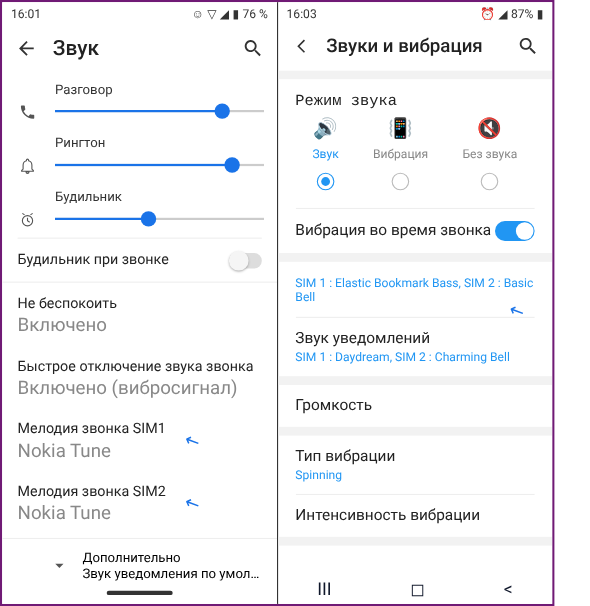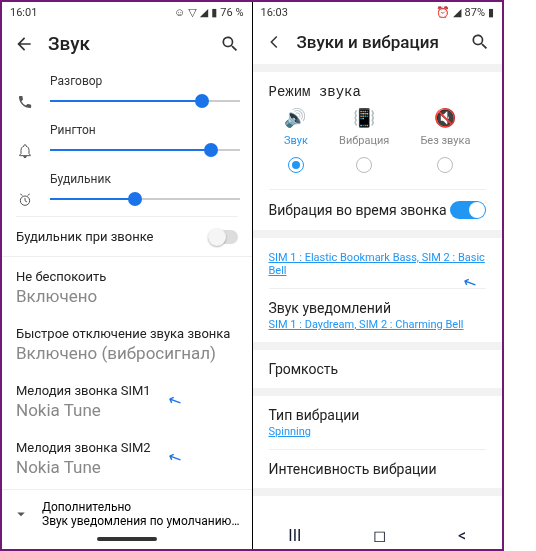--- a/index.html
+++ b/index.html
@@ -27,42 +27,42 @@
   .hr { border: none; border-top: 1px solid #eee; margin: 2px 14px; }
   .hr-full { border:none; border-top:1px solid #eee; margin:2px 0;}
   .row { padding: 10px 14px; }
   .row .primary { font-size: 13px; color: #222; }
   .row .secondary { font-size: 17px; color: #888; margin-top: 2px; }
   .row-toggle { display:flex; align-items:center; justify-content:space-between; }
   .toggle-off { width: 30px; height: 14px; background: #ddd; border-radius: 7px; position: relative; }
   .toggle-off::after { content:''; position:absolute; left:0; top:-2px; width:18px; height:18px; border-radius:50%; background:#f5f5f5; box-shadow:0 1px 2px rgba(0,0,0,.3);}
   .arrow-annot { position:relative; }
   .arrow-blue { position:absolute; color:#1a73e8; font-size:16px; transform:rotate(-25deg);}
-  .exp-row { display:flex; align-items:center; gap:12px; padding:8px 10px;}
+  .exp-row { display:flex; align-items:center; gap:12px; padding:8px 10px;margin-left:33px;}
   .exp-row .body{flex:1; overflow:hidden;}
   .exp-row .secondary{white-space:nowrap; overflow:hidden; text-overflow:ellipsis;}
   .navbar { height:20px; display:flex; justify-content:center; align-items:center;}
   .navpill { width:60px; height:4px; background:#333; border-radius:2px;}
   
   
   .block { padding: 12px 16px; }
   .block-title { font-size: 14px; color: #222; font-family: Liberation Mono, monospace; }
   .sound-modes { display:flex; justify-content:space-around; padding: 6px 0 4px; }
   .mode { display:flex; flex-direction:column; align-items:center; gap:6px; }
   .mode-icon { font-size:18px; color:#999; height:22px; display:flex; align-items:center;}
   .mode-icon.active { color:#2196f3; }
   .mode-label { font-size:11px; color:#888; }
   .mode-label.active { color:#2196f3; }
   .radio { width:16px; height:16px; border:1.5px solid #bbb; border-radius:50%; display:flex; align-items:center; justify-content:center; margin-top:4px;}
   .radio.active { border-color:#2196f3; }
   .radio.active::after { content:''; width:8px; height:8px; background:#2196f3; border-radius:50%; }
   .gap-bar { height:8px; background:#f2f2f2; }
   .row2 { padding:11px 16px; position:relative;}
   .row2 .primary { font-size:14px; color:#222; }
-  .row2 .secondary { font-size:11px; color:#2196f3; margin-top:2px;text-decoration:underline; }
+  .row2 .secondary { font-size:11px; color:#2196f3; margin-top:2px; }
   .switch-row { display:flex; align-items:center; justify-content:space-between; }
   .switch-on { width:36px; height:18px; background:#2196f3; border-radius:9px; position:relative; }
   .switch-on::after { content:''; position:absolute; right:1px; top:1px; width:16px; height:16px; background:#fff; border-radius:50%; }
   .thin-hr { border:none; border-top:1px solid #eee; margin:0 16px;}
   .nav2 { height:28px; display:flex; justify-content:space-around; align-items:center; color:#0f172a; font-size:16px;}
 </style>
 </head>
 <body>
 
 <div class="container">

